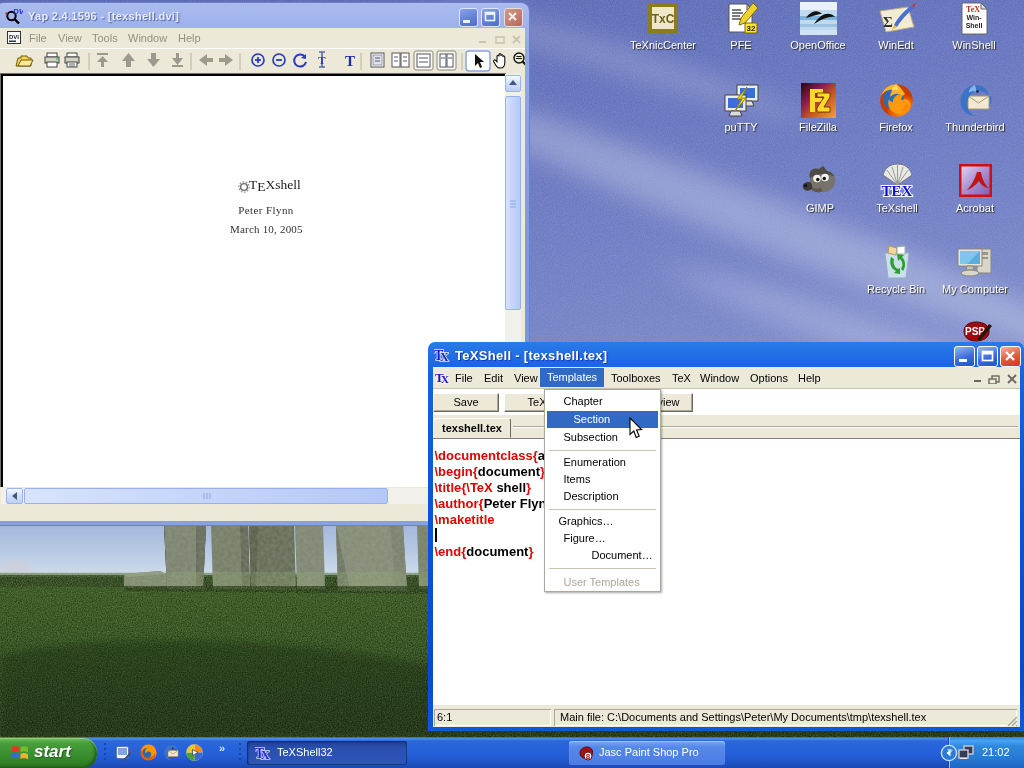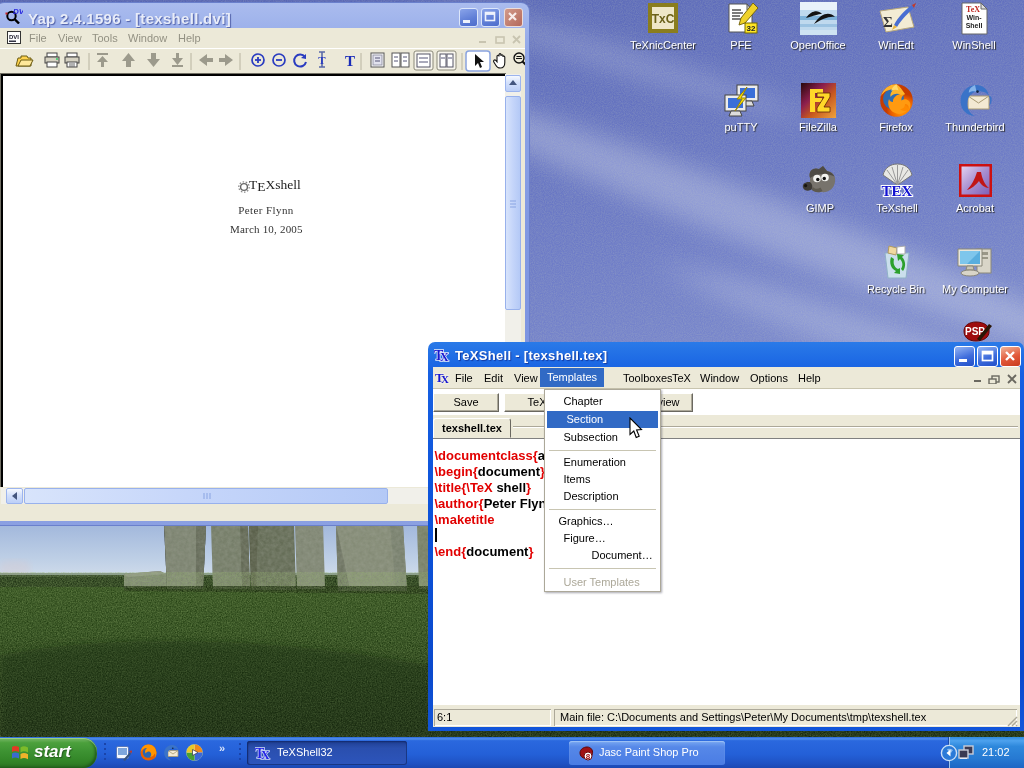--- a/index.html
+++ b/index.html
@@ -292,21 +292,21 @@
  box-shadow:0 0 0 1px #6a80cc;">
 
  <div class="a" style="left:9px;top:4px;width:18px;height:17px;">
   <svg width="18" height="17">
    <circle cx="6.5" cy="9" r="4.2" fill="none" stroke="#000" stroke-width="2"></circle>
    <line x1="9.5" y1="12" x2="14" y2="16.5" stroke="#000" stroke-width="2.4"></line>
    <rect x="0.5" y="5.5" width="2" height="2" fill="#c22"></rect>
    <text x="8" y="7" font-size="8" font-weight="bold" fill="#2a2ae0" font-style="italic">DVI</text>
   </svg>
  </div>
- <div class="a" style="left:32px;top:7px;color:#e8ecf8;font-size:15px;font-weight:bold;letter-spacing:0.3px;text-shadow:1px 1px 1px #5060a8;">Yap 2.4.1596 - [texshell.dvi]</div>
+ <div class="a" style="left:32px;top:7px;color:#e8ecf8;font-size:11px;font-weight:bold;letter-spacing:0.3px;text-shadow:1px 1px 1px #5060a8;">Yap 2.4.1596 - [texshell.dvi]</div>
 
  <div class="a tbtn" style="left:463px;top:5px;width:19px;height:19px;background:linear-gradient(160deg,#8aa4ea,#5f7ed6 60%,#4e6dcc);border-color:#dce6fa;">
   <svg width="17" height="17">
         <rect x="3" y="11" width="7" height="3" fill="#eef2fc"></rect>
       </svg></div>
  <div class="a tbtn" style="left:485px;top:5px;width:19px;height:19px;background:linear-gradient(160deg,#8aa4ea,#5f7ed6 60%,#4e6dcc);border-color:#dce6fa;">
   <svg width="17" height="17">
         <rect x="3.5" y="3.5" width="9" height="8" fill="none" stroke="#eef2fc" stroke-width="1.6"></rect>
         <rect x="3.5" y="3.5" width="9" height="2.4" fill="#eef2fc"></rect>
       </svg></div>
@@ -527,21 +527,21 @@
 
   <div class="a" style="left:0;top:0;width:587px;height:21px;border-bottom:1px solid #c8c4ae;">
    <svg class="a" style="left:2px;top:3px;" width="16" height="15">
           <text x="0" y="12" font-size="13" font-weight="bold" fill="#1616d0" style="paint-order:stroke" stroke="#f4f2e4" stroke-width="1.4" font-family="Liberation Serif">T</text>
           <text x="6" y="13" font-size="11" font-weight="bold" fill="#1616d0" style="paint-order:stroke" stroke="#f4f2e4" stroke-width="1.4" font-family="Liberation Serif">X</text>
         </svg>
    <span class="a menuitem" style="left:22px;top:5px;">File</span>
    <span class="a menuitem" style="left:51px;top:5px;">Edit</span>
    <span class="a menuitem" style="left:81px;top:5px;">View</span>
    <div class="a" style="left:107px;top:1px;width:64px;height:19px;background:#316ac5;color:#fff;text-align:center;line-height:19px;">Templates</div>
-   <span class="a menuitem" style="left:178px;top:5px;margin-left:12px;">Toolboxes</span>
+   <span class="a menuitem" style="left:178px;top:5px;">Toolboxes</span>
    <span class="a menuitem" style="left:239px;top:5px;">TeX</span>
    <span class="a menuitem" style="left:267px;top:5px;">Window</span>
    <span class="a menuitem" style="left:317px;top:5px;">Options</span>
    <span class="a menuitem" style="left:365px;top:5px;">Help</span>
    <svg class="a" style="left:540px;top:6px;" width="44" height="11">
     <rect x="1" y="7" width="7" height="2" fill="#6a6860"></rect>
     <rect x="19" y="3" width="7" height="6" fill="none" stroke="#6a6860" stroke-width="1.4"></rect>
           <rect x="16" y="6" width="7" height="5" fill="#ece9d8" stroke="#6a6860" stroke-width="1.4"></rect>
     <path d="M35 2 L43 10 M43 2 L35 10" stroke="#6a6860" stroke-width="1.8"></path>
    </svg>
@@ -578,21 +578,21 @@
             <line x1="11" y1="2" x2="2" y2="11"></line>
             <line x1="11" y1="6" x2="6" y2="11"></line>
             <line x1="11" y1="10" x2="10" y2="11"></line>
           </g>
         </svg>
   </div>
  </div>
 
  <div class="a" style="left:115.5px;top:47px;width:117px;height:203px;background:#fff;border:1px solid #aca899;box-sizing:border-box;box-shadow:1px 1px 2px rgba(40,40,60,0.4);">
   <div class="a" style="left:19px;top:5px;color:#000;">Chapter</div>
-  <div class="a" style="left:2px;top:21px;width:111px;height:17px;background:#316ac5;color:#fff;padding-left:20px;line-height:17px;box-sizing:border-box;">Section</div>
+  <div class="a" style="left:2px;top:21px;width:111px;height:17px;background:#316ac5;color:#fff;padding-left:27px;line-height:17px;box-sizing:border-box;">Section</div>
   <div class="a" style="left:19px;top:41px;color:#000;">Subsection</div>
   <div class="a" style="left:4px;top:60px;width:107px;height:1px;background:#c8c5b2;"></div>
   <div class="a" style="left:19px;top:66px;color:#000;">Enumeration</div>
   <div class="a" style="left:19px;top:83px;color:#000;">Items</div>
   <div class="a" style="left:19px;top:100px;color:#000;">Description</div>
   <div class="a" style="left:4px;top:119px;width:107px;height:1px;background:#c8c5b2;"></div>
   <div class="a" style="left:14px;top:125px;color:#000;">Graphics…</div>
   <div class="a" style="left:19px;top:142px;color:#000;">Figure…</div>
   <div class="a" style="left:19px;top:159px;color:#000;padding-left:28px;">Document…</div>
   <div class="a" style="left:4px;top:178px;width:107px;height:1px;background:#c8c5b2;"></div>

